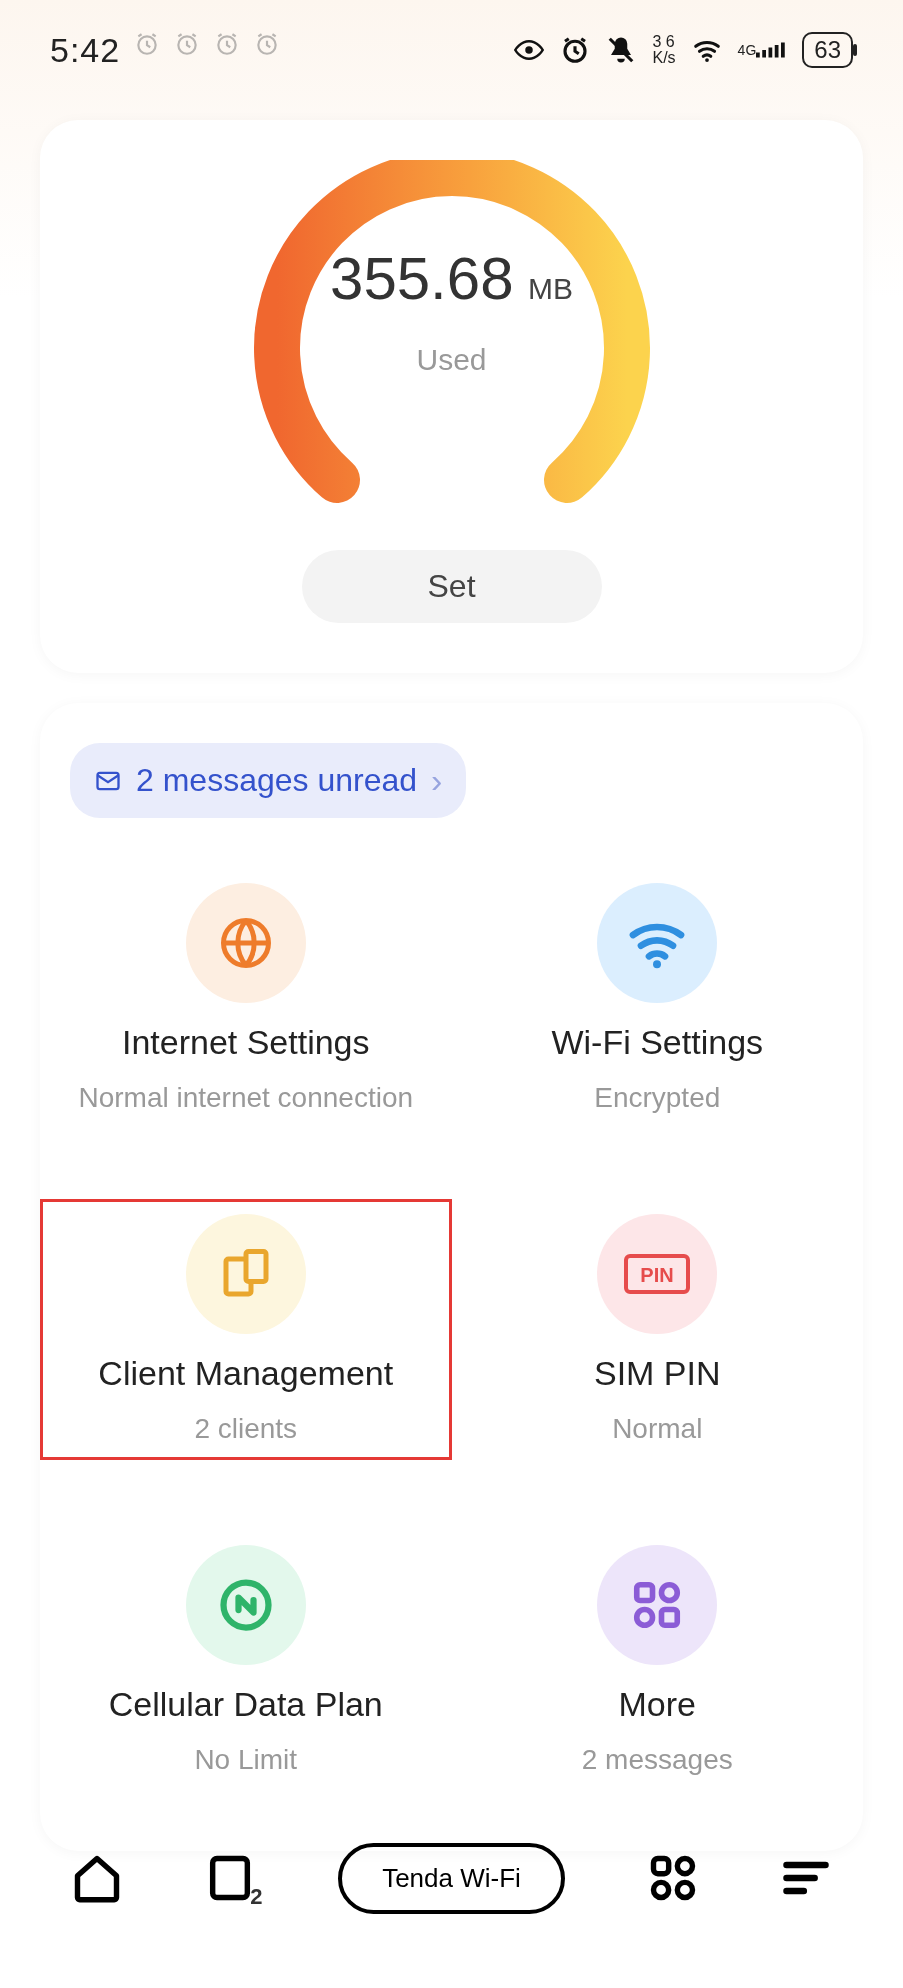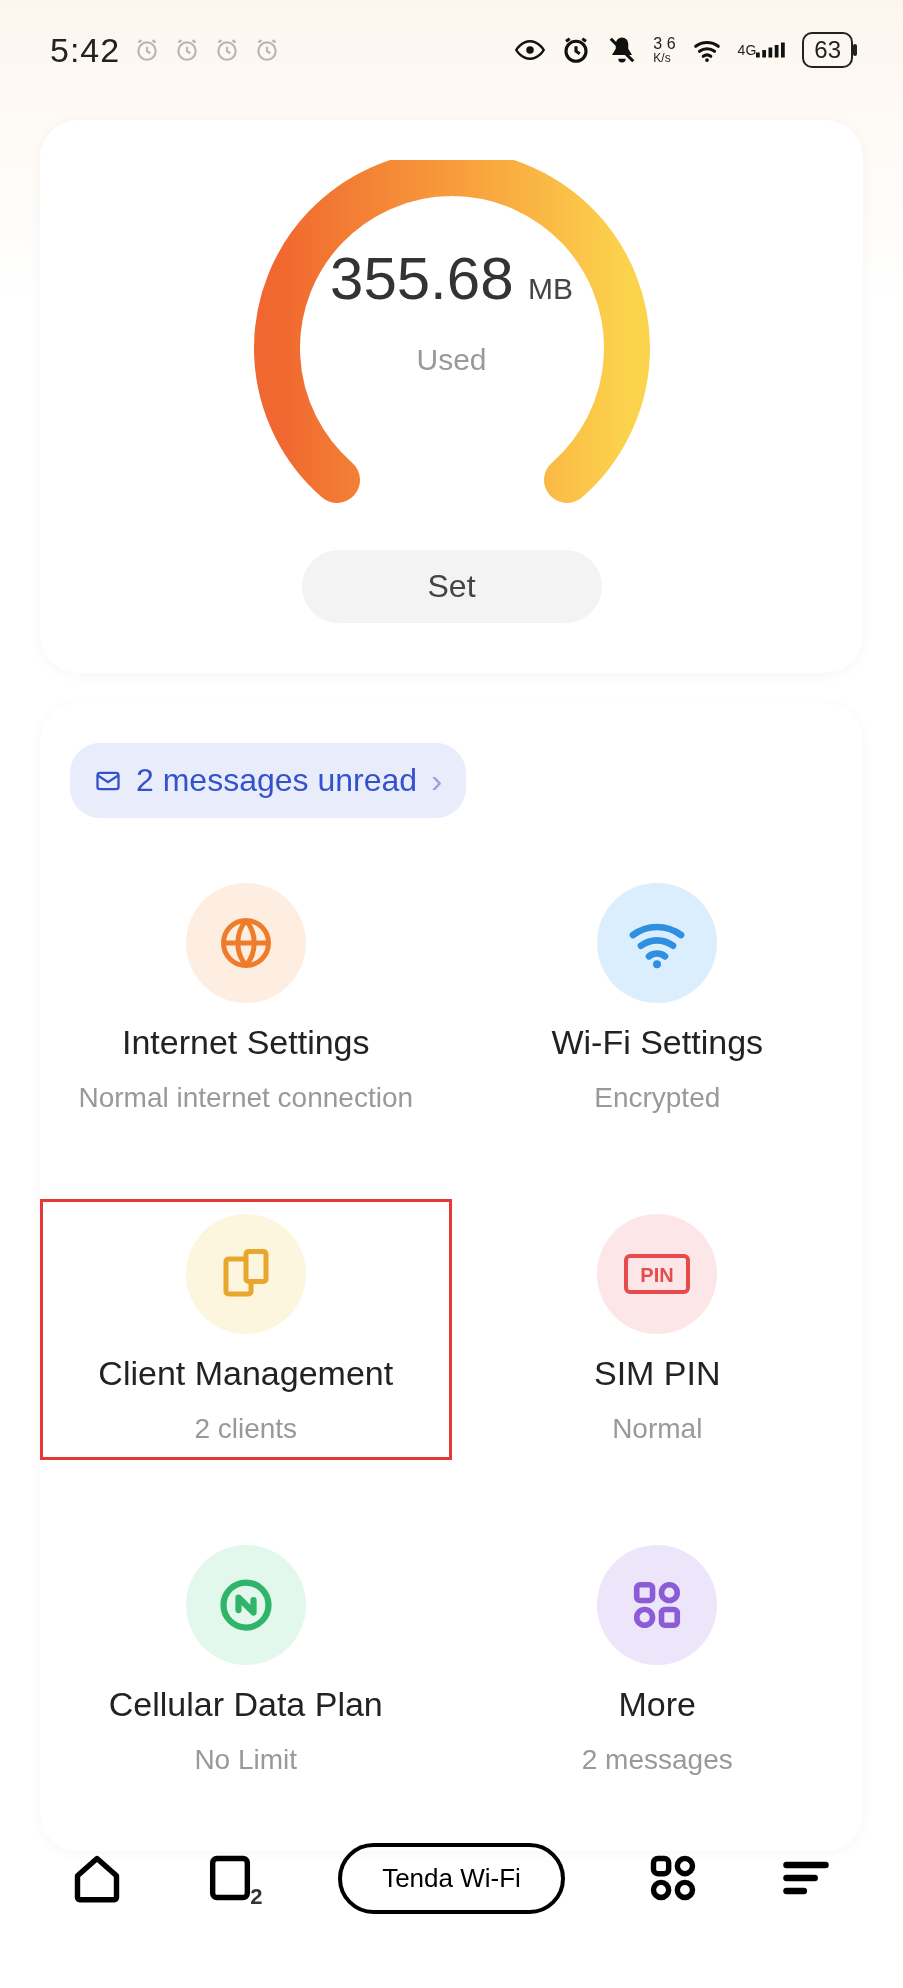--- a/index.html
+++ b/index.html
@@ -15,28 +15,28 @@
   
   .status-bar {
     height: 100px;
     display: flex;
     align-items: center;
     justify-content: space-between;
     padding: 0 50px;
     font-size: 30px;
     color: #222;
   }
-  .status-left { display:flex; align-items:center; gap:14px; }
+  .status-left { display:flex; align-items:flex-start; gap:14px; }
   .status-time { font-size: 34px; letter-spacing:1px; }
   .alarm-icon { width:26px; height:26px; opacity:.45; }
   .status-right { display:flex; align-items:center; gap:16px; }
   .sb-icon { width:30px; height:30px; display:inline-flex; align-items:center; justify-content:center; }
   .kbs-block { display:flex; flex-direction:column; font-size:16px; line-height:1; font-family:sans-serif; }
   .kbs-block .top { font-size:16px; }
-  .kbs-block .bot { font-size:12px; }
+  .kbs-block .bot { font-size:16px; }
   .fourg-block { display:flex; flex-direction:row; align-items:center; font-size:14px; line-height:1; font-family:sans-serif; }
   .battery-box { border:2.5px solid #222; border-radius:10px; padding:2px 10px; font-size:24px; position:relative; font-family:sans-serif; }
   .battery-box::after { content:""; position:absolute; right:-6px; top:30%; height:40%; width:4px; background:#222; border-radius:2px; }
 
   
   .page-pad { padding: 0 40px; }
   .card {
     background:#fff;
     border-radius:38px;
     box-shadow:0 2px 14px rgba(0,0,0,.04);

